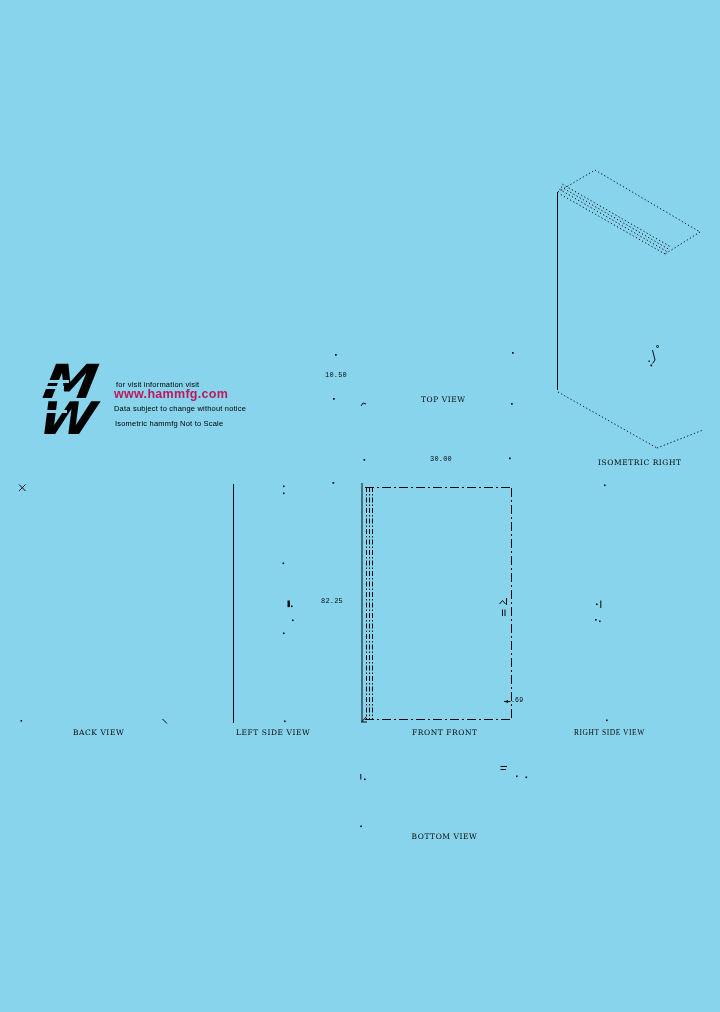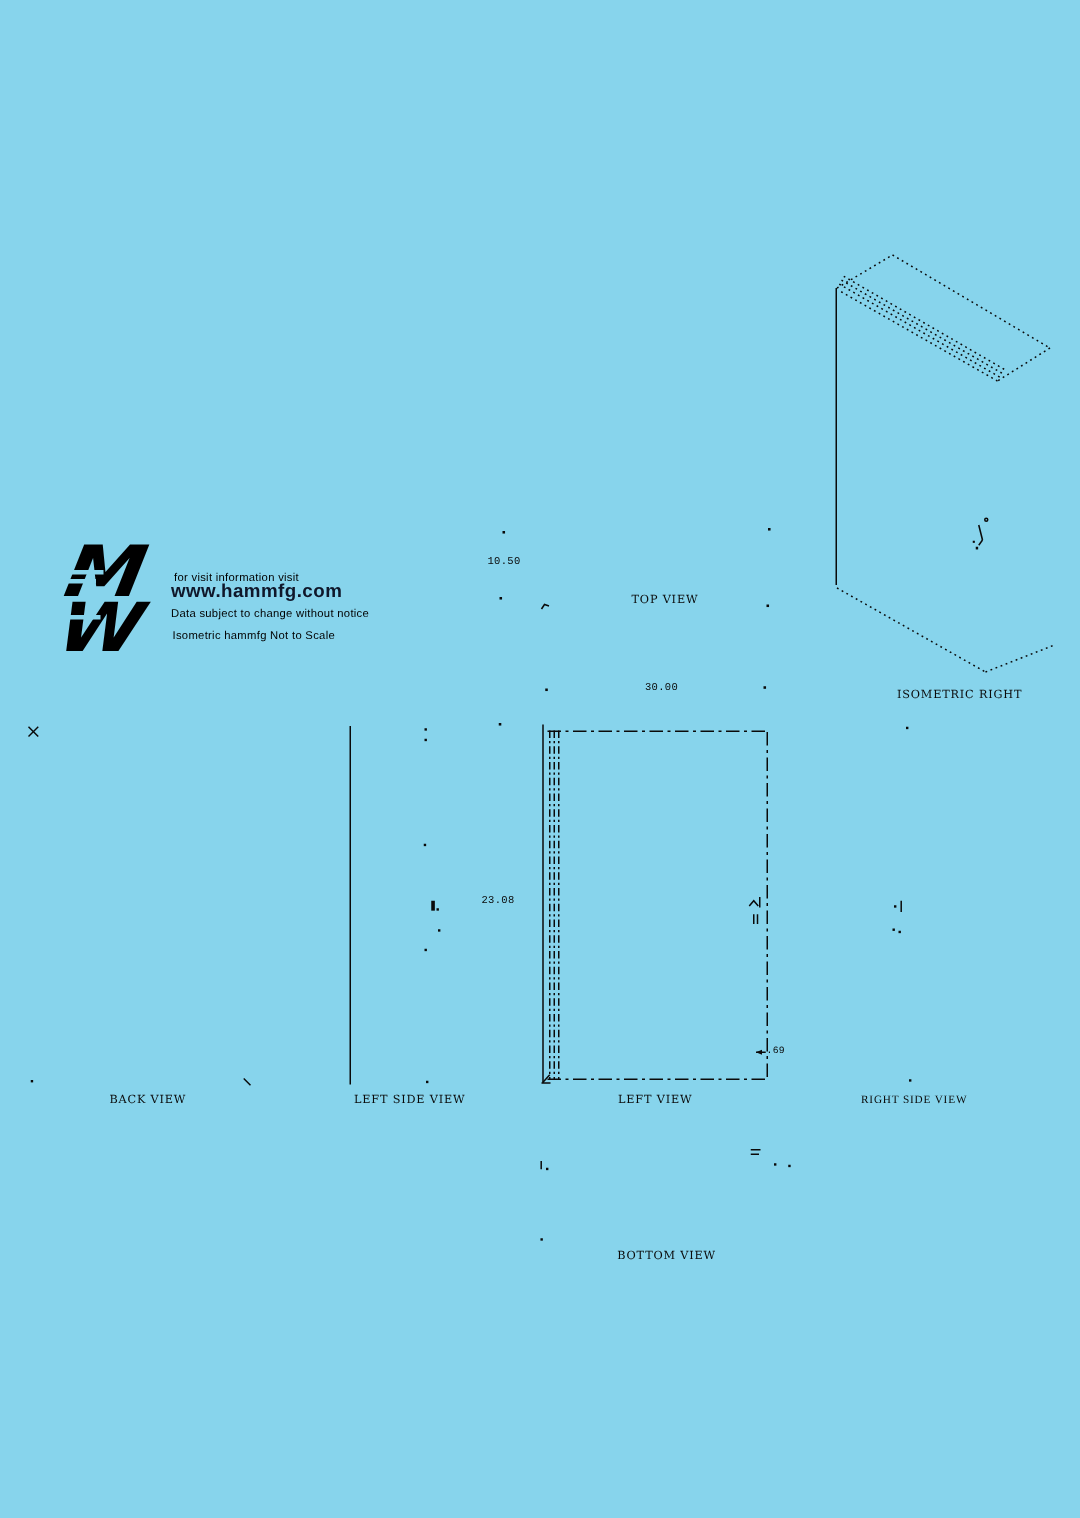--- a/index.html
+++ b/index.html
@@ -36,21 +36,21 @@
   .tb-part{
     position:absolute;left:67px;top:11px;color:#000;
     font-size:14.5px;letter-spacing:.4px;white-space:nowrap;
   }
   .tb-part .pn{margin-left:10px;}
   .tb-small{
     position:absolute;color:#000;font-size:7.5px;letter-spacing:.2px;white-space:nowrap;
   }
   .tb-info{left:86px;top:28px;}
   .tb-site{
-    position:absolute;left:84px;top:35px;color:#0f172a;
+    position:absolute;left:84px;top:35px;color:#be185d;
     font-size:12.5px;font-weight:bold;letter-spacing:.3px;white-space:nowrap;text-align:center;
   }
   .tb-disc{left:84px;top:52px;}
   .tb-note{left:85px;top:67px;}
 </style>
 </head>
 <body>
 
 <div class="canvas">
 
@@ -169,22 +169,22 @@
     <div class="tb-small tb-info">for visit information visit</div>
     <div class="tb-site">www.hammfg.com</div>
     <div class="tb-small tb-disc">Data subject to change without notice</div>
     <div class="tb-small tb-note">Isometric hammfg Not to Scale</div>
   </div>
 
   <span class="lbl" style="left:421px;top:396px;">TOP VIEW</span>
   <span class="lbl" style="left:598px;top:459px;">ISOMETRIC RIGHT</span>
   <span class="lbl" style="left:73px;top:729px;">BACK VIEW</span>
   <span class="lbl" style="left:236px;top:729px;">LEFT SIDE VIEW</span>
-  <span class="lbl" style="left:412px;top:729px;">LEFT VIEW</span>
+  <span class="lbl" style="left:412px;top:729px;">FRONT FRONT</span>
   <span class="lbl" style="left:574px;top:728.5px;font-family:Liberation Serif, serif;">RIGHT SIDE VIEW</span>
   <span class="lbl" style="left:411.5px;top:832.5px;">BOTTOM VIEW</span>
 
   <span class="dim" style="left:325px;top:371.5px;">10.50</span>
   <span class="dim" style="left:430px;top:456px;">30.00</span>
-  <span class="dim" style="left:321px;top:598px;">23.08</span>
+  <span class="dim" style="left:321px;top:598px;">82.25</span>
   <span class="dim" style="left:511px;top:697.5px;font-size:6.5px;">.69</span>
 
 </div>
 
 </body></html>

